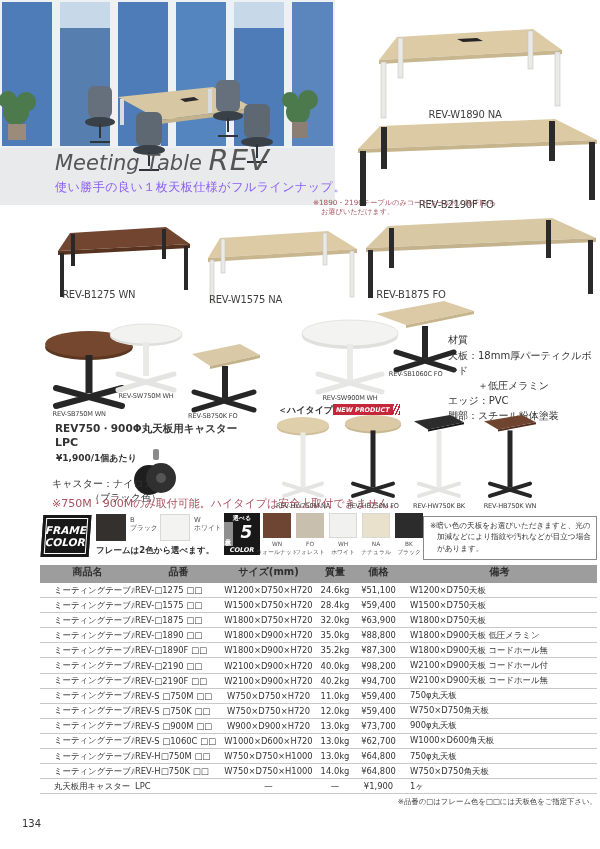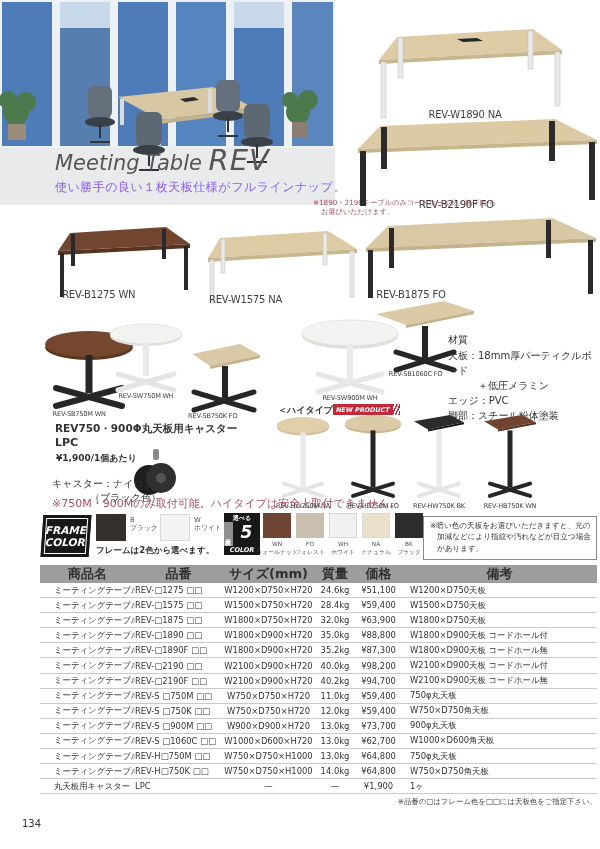--- a/index.html
+++ b/index.html
@@ -41,21 +41,21 @@
   .c5-badge .bs{background:#8f8f8f;writing-mode:vertical-rl;font-size:6px;text-align:center;line-height:9px}
   .c5-badge .bn{font-size:17px;font-style:italic;text-align:center;line-height:20px}
   .c5-badge .bb{grid-column:1/3;font-size:6.5px;font-style:italic;text-align:center;line-height:9px}
   .chip-label{position:absolute;text-align:center;font-size:5.8px;line-height:1.3;color:#555;white-space:nowrap}
   .fc-caption{font-size:8.5px;font-weight:bold;white-space:nowrap}
   .notebox{border:1px solid #8a8a8a;font-size:7.6px;line-height:1.5;color:#333;
            padding:3px 5px 3px 6px}
   .notebox .in{text-indent:-7px;padding-left:7px}
   .spec{position:absolute;left:40px;top:565px;width:557px}
   .thead{display:flex;background:#9d9d9d;height:18px;align-items:flex-start;
-         font-size:13px;font-weight:bold;color:#2f2f2f}
+         font-size:10px;font-weight:bold;color:#2f2f2f}
   .thead .tcell{padding:0;text-align:center}
   .trow{display:flex;height:15.1px;align-items:center;border-bottom:1px solid #c9c9c9;
         font-size:8.4px;color:#333}
   .tcell{overflow:hidden;white-space:nowrap}
   .c0{width:95px;padding-left:14px}
   .c1{width:87px;}
   .c2{width:93px;text-align:center}
   .c3{width:40px;text-align:center}
   .c4{width:47px;text-align:center}
   .c5{flex:1;padding-left:8px}
@@ -408,21 +408,21 @@
           <div class="tcell c3">32.0kg</div>
           <div class="tcell c4">¥63,900</div>
           <div class="tcell c5">W1800×D750天板</div>
         </div>
         <div class="trow">
           <div class="tcell c0">ミーティングテーブル</div>
           <div class="tcell c1">REV-□1890 □□</div>
           <div class="tcell c2">W1800×D900×H720</div>
           <div class="tcell c3">35.0kg</div>
           <div class="tcell c4">¥88,800</div>
-          <div class="tcell c5">W1800×D900天板 コードホール付</div>
+          <div class="tcell c5">W1800×D900天板 低圧メラミン</div>
         </div>
         <div class="trow">
           <div class="tcell c0">ミーティングテーブル</div>
           <div class="tcell c1">REV-□1890F □□</div>
           <div class="tcell c2">W1800×D900×H720</div>
           <div class="tcell c3">35.2kg</div>
           <div class="tcell c4">¥87,300</div>
           <div class="tcell c5">W1800×D900天板 コードホール無</div>
         </div>
         <div class="trow">

